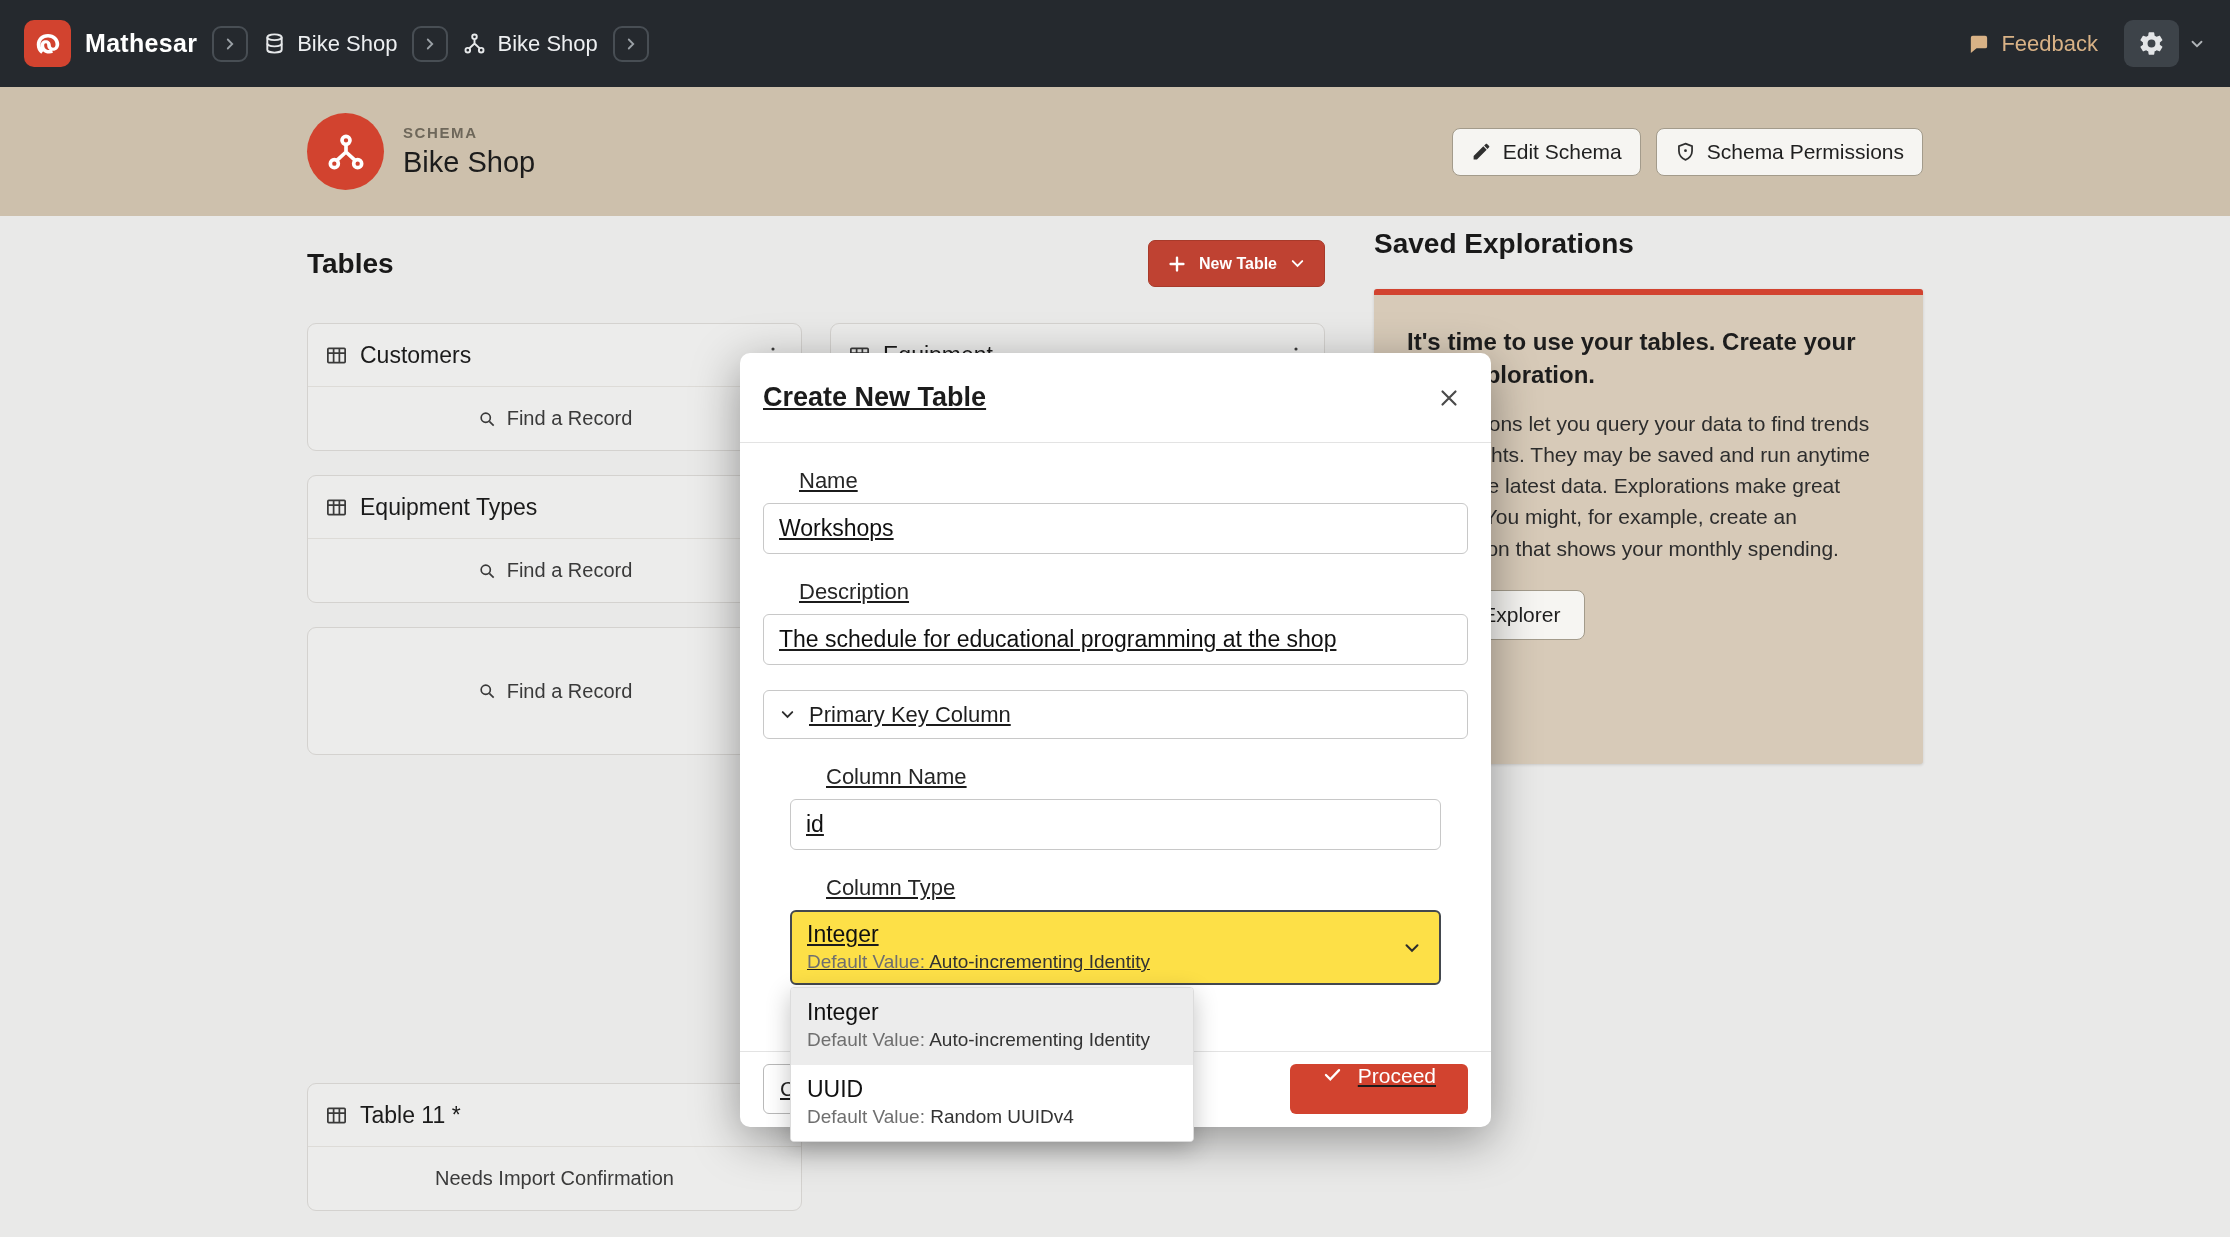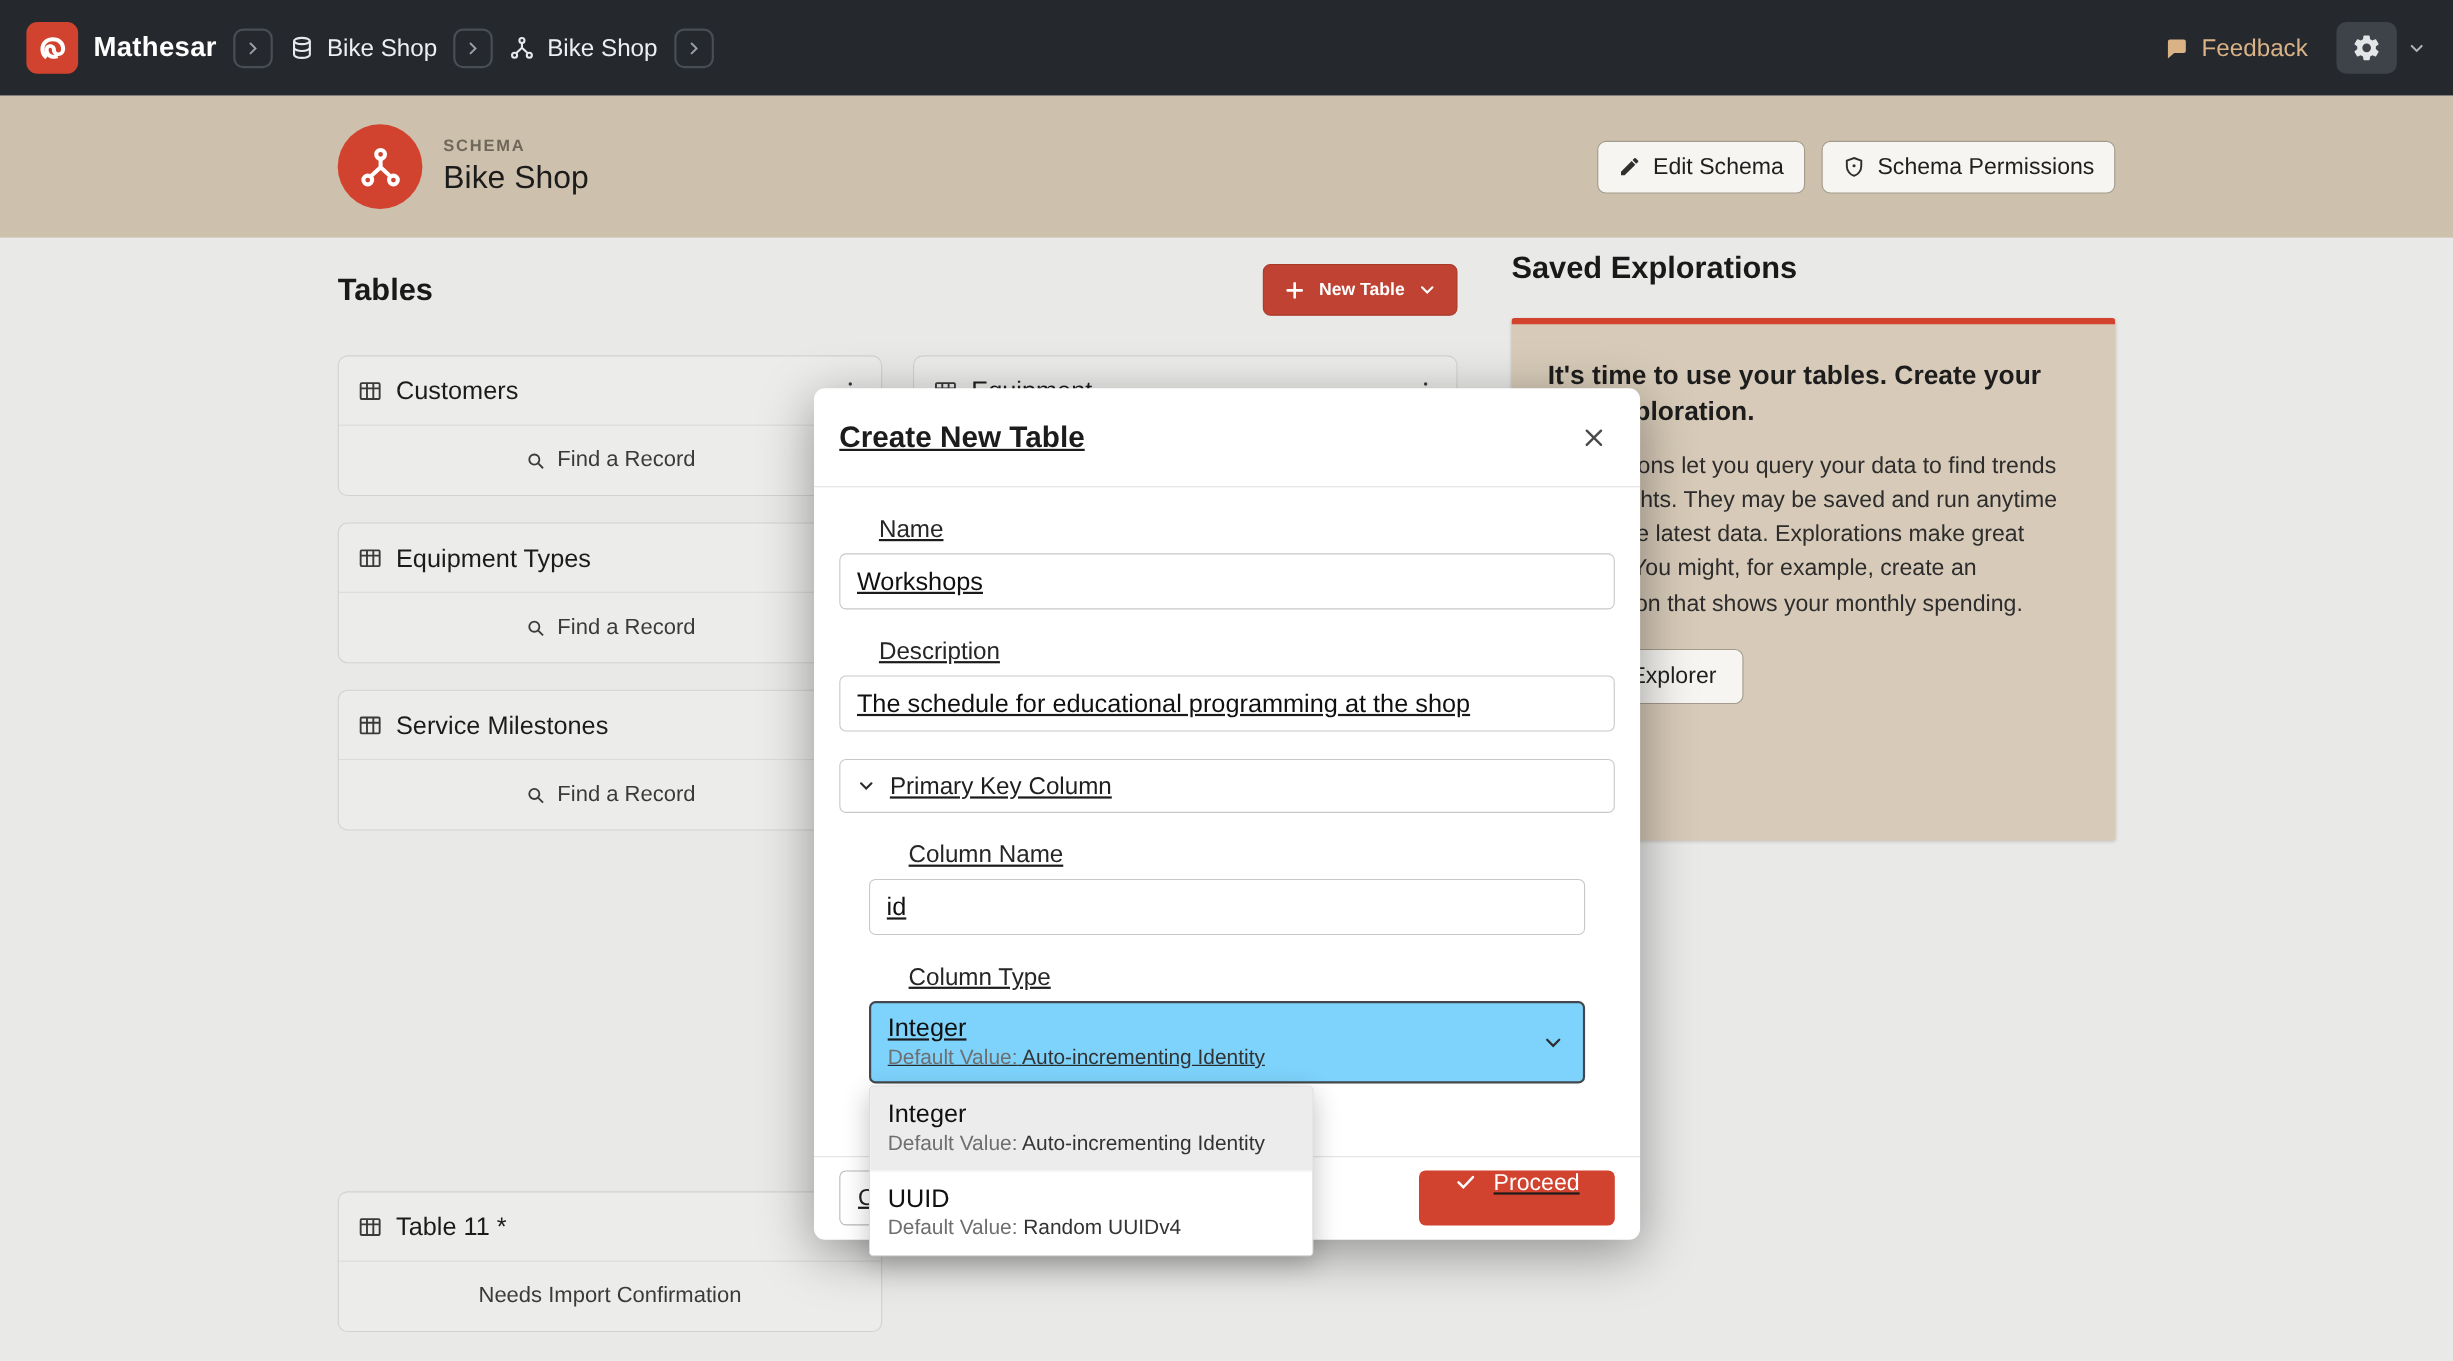--- a/index.html
+++ b/index.html
@@ -58,21 +58,21 @@
   
   .modal { position: absolute; left: 740px; top: 137px; width: 751px; background: #ffffff; border-radius: 10px; box-shadow: 0 12px 48px rgba(0,0,0,.38); z-index: 50; text-decoration: underline; }
   .modal-h { display: flex; align-items: center; justify-content: space-between; padding: 0 23px; height: 90px; border-bottom: 1px solid #e3e3e3; }
   .modal-title { font-size: 27px; font-weight: 600; color: #1c1c1c; }
   .close-btn { background: none; border: none; display: flex; align-items: center; padding: 6px; }
   .modal-b { padding: 0 23px; }
   .field-label { margin-top: 25px; font-size: 22px; color: #262626; margin-left: 36px; }
   .text-input { margin-top: 9px; width: 100%; height: 51px; border: 1px solid #c8c8c8; border-radius: 6px; padding: 0 15px; font-size: 23px; color: #101010; background: #fff; font-family: inherit; outline: none; display: block; }
   .pk-toggle { margin-top: 25px; width: 100%; height: 49px; border: 1px solid #c8c8c8; background: #fff; border-radius: 6px; display: flex; align-items: center; gap: 12px; padding: 0 14px; font-size: 22px; color: #1e1e1e; }
   .pk-body { padding: 0 27px; }
-  .select { margin-top: 9px; position: relative; border: 2px solid #43484e; border-radius: 6px; padding: 9px 56px 10px 15px; cursor: pointer; background: #7dd3fc; }
+  .select { margin-top: 9px; position: relative; border: 2px solid #43484e; border-radius: 6px; padding: 9px 56px 10px 15px; cursor: pointer; background: #fde047; }
   .select-main { font-size: 23px; color: #101010; }
   .select-sub { margin-top: 3px; font-size: 19px; }
   .sub-label { color: #6f6f6f; }
   .sub-val { color: #333333; }
   .select-chevron { position: absolute; right: 16px; top: 50%; transform: translateY(-50%); display: flex; }
   .dropdown { position: absolute; left: -2px; top: calc(100% + 4px); width: 404px; background: #fff; border: 1px solid #dcdcdc; border-radius: 4px; box-shadow: 0 7px 24px rgba(0,0,0,.24); z-index: 60; overflow: hidden; }
   .option { padding: 11px 16px 13px; cursor: pointer; background: #fff; }
   .option.hl { background: #ececec; }
   .option + .option { border-top: 1px solid #ececec; }
   .opt-name { font-size: 23px; color: #101010; }
@@ -290,34 +290,20 @@
       <div class="card-b">
         <svg viewBox="0 0 24 24" width="20" height="20" fill="none" stroke="#3a3a3a" stroke-width="2">
             <circle cx="10.5" cy="10.5" r="5.5"></circle>
             <path d="M14.8 14.8L20 20"></path>
           </svg>
         <span>Find a Record</span>
       </div>
     </div>
 
     <div class="card">
-      <div class="card-h">
-        <svg viewBox="0 0 24 24" width="23" height="23" fill="none" stroke="#3a3a3a" stroke-width="1.8">
-            <rect x="3" y="4.5" width="18" height="15" rx="1"></rect>
-            <path d="M3 9.5h18M9 4.5v15M15 4.5v15"></path>
-          </svg>
-        <span>Service Milestones</span>
-        <button class="kebab">
-            <svg viewBox="0 0 24 24" width="22" height="22" fill="#3c3c3c">
-              <circle cx="12" cy="5.5" r="1.7"></circle>
-              <circle cx="12" cy="12" r="1.7"></circle>
-              <circle cx="12" cy="18.5" r="1.7"></circle>
-            </svg>
-          </button>
-      </div>
       <div class="card-b">
         <svg viewBox="0 0 24 24" width="20" height="20" fill="none" stroke="#3a3a3a" stroke-width="2">
             <circle cx="10.5" cy="10.5" r="5.5"></circle>
             <path d="M14.8 14.8L20 20"></path>
           </svg>
         <span>Find a Record</span>
       </div>
     </div>
 
     <div class="card">

